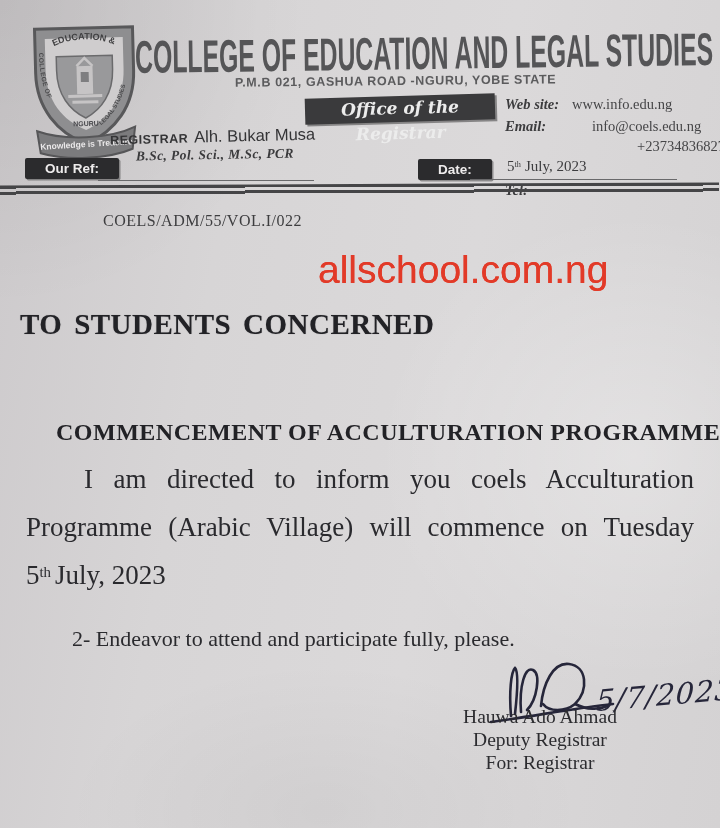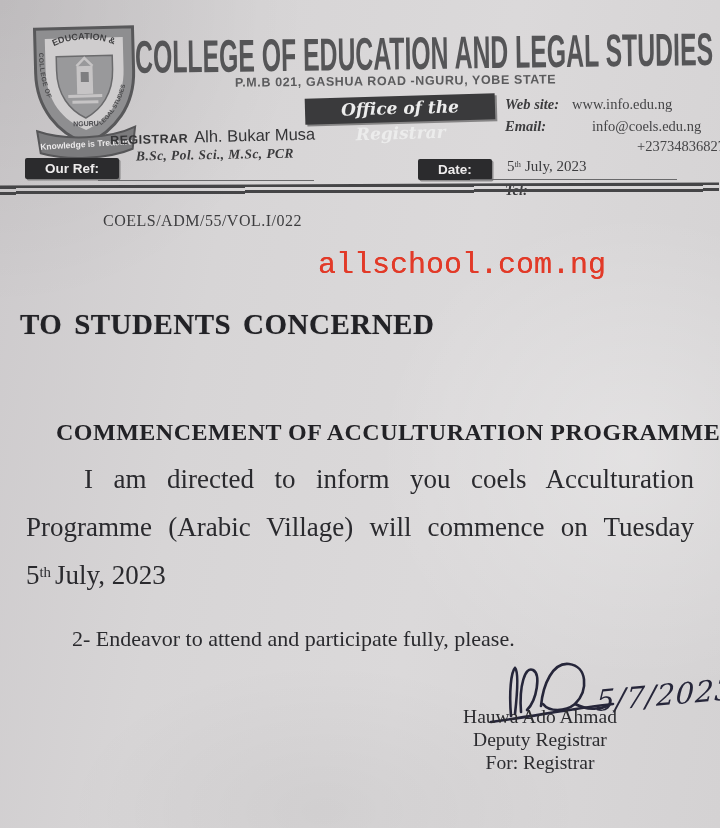--- a/index.html
+++ b/index.html
@@ -43,21 +43,21 @@
   .ref-underline { left:98px; top:180px; width:216px; border-top:1.5px solid #69696b; }
   .date-box { left:418px; top:159px; }
   .date-value { left:507px; top:158px; font-size:15px; color:#3d3d3f; }
   .date-underline { left:470px; top:179px; width:207px; border-top:1.5px solid #69696b; }
   .sup { font-size:0.55em; position:relative; top:-0.45em; }
   .ml { margin-left:4px; }
   .double-rule { left:0px; top:184px; width:719px; height:10px; transform:rotate(-0.25deg);
     background:linear-gradient(#454547 0 3px, transparent 3px 6px, #454547 6px 9px, transparent 9px); }
 
   
-  .watermark { left:318px; top:248px; font-family:Liberation Mono, monospace; font-size:30px;
+  .watermark { left:318px; top:248px; font-family:Liberation Sans, sans-serif; font-size:39px;
     color:#e23a28; text-shadow:0 0 0.6px #e23a28; letter-spacing:0px; }
 
   
   .recipient { left:20px; top:308px; font-weight:bold; font-size:29px; letter-spacing:0.5px;
     word-spacing:4px; color:#222226; text-shadow:0 0 1px rgba(20,20,25,0.35); }
   .subject { left:46px; top:419px; font-weight:bold; font-size:24px; letter-spacing:0.5px;
     color:#222226; white-space:nowrap;margin-left:10px; }
   .p-line { left:26px; width:668px; font-size:27px; color:#2a2a2e; white-space:nowrap;
     text-align:justify; text-align-last:justify; }
   .p-line1 { top:464px; text-indent:58px; word-spacing:8px; }

